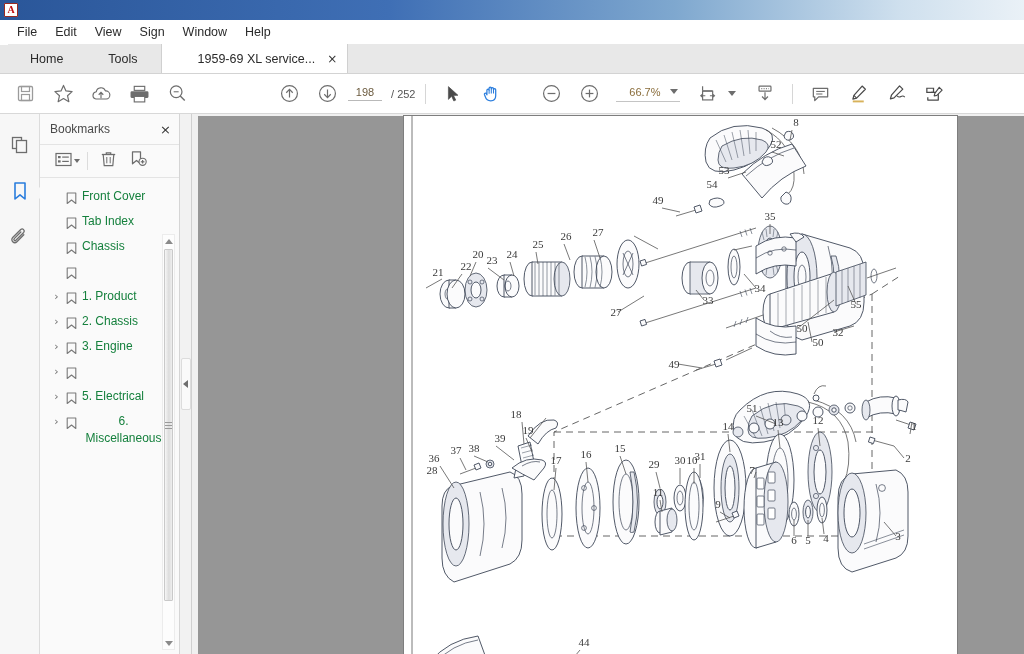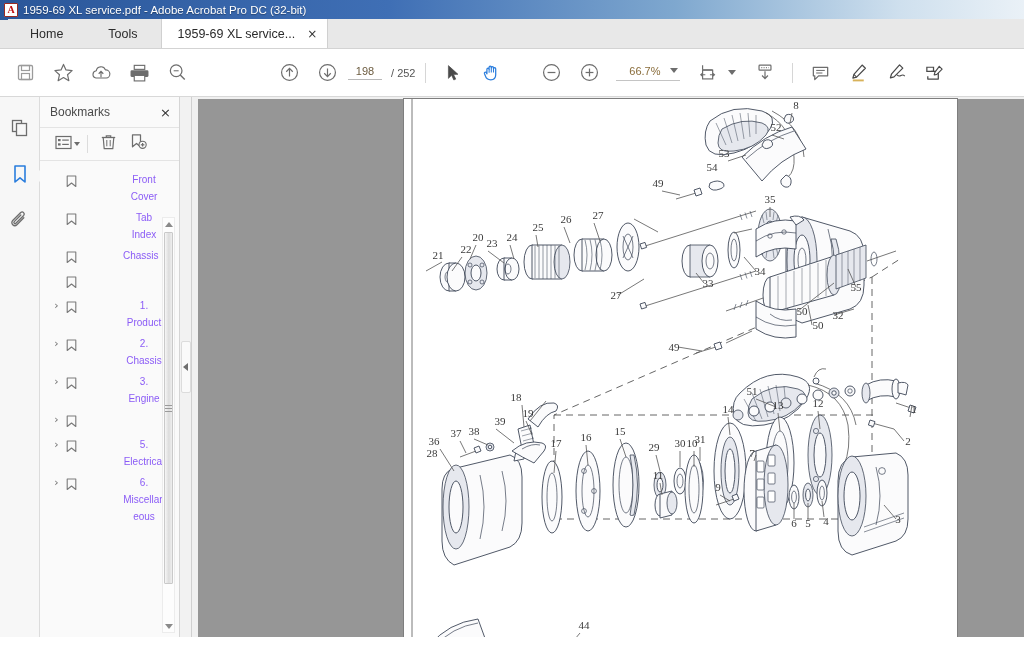--- a/index.html
+++ b/index.html
@@ -62,30 +62,30 @@
     background: #e8e8e8; white-space: nowrap; cursor: default;
     border-right: 1px solid #e8e8e8;
   }
   .tab.doc {
     background: #ffffff;
     padding: 0 10px 0 16px;
     border-left: 1px solid #d0d0d0;
     border-right: 1px solid #d0d0d0;
     position: relative;
   }
-  .tab.doc .tablabel { margin-right: 12px; }
+  .tab.doc .tablabel { margin-right: 12px; margin-left: 20px; }
   .tab .closex {
     font-size: 12px; color: #333; line-height: 1;
     font-family: "DejaVu Sans", sans-serif;
   }
   .tabstrip .tail { flex: 1 1 auto; height: 29px; background: #e8e8e8; }
 
   
   .toolbar {
-    height: 48px; background: #ffffff;
+    height: 40px; background: #ffffff;
     display: flex; align-items: center;
     border-bottom: 1px solid #d8d8d8;
     padding-left: 6px;
   }
   .tbtn {
     width: 38px; height: 34px;
     display: flex; align-items: center; justify-content: center;
     cursor: default;
   }
   .tbtn svg { display: block; }
@@ -171,22 +171,22 @@
     padding: 2px 14px 2px 10px; cursor: default;
     min-height: 20px;
   }
   .bmitem .twisty {
     width: 13px; flex: 0 0 13px;
     font-size: 11px; color: #6a6a6a; line-height: 17px;
     font-family: "DejaVu Sans", sans-serif;
   }
   .bmitem .bmicon { width: 17px; flex: 0 0 17px; padding-top: 3px; }
   .bmitem .bmlabel {
-    font-size: 10px; color: #8b5cf6; line-height: 17px;
-    word-break: break-word; padding-left: 2px; margin-left: 41px;
+    font-size: 12px; color: #15803d; line-height: 17px;
+    word-break: break-word; padding-left: 2px;
   }
 
   
   .vscroll {
     position: absolute; right: 4px; top: 56px; bottom: 4px; width: 13px;
     background: #fdfdfd; border: 1px solid #ececec;
   }
   .vs-arrow {
     height: 12px; display: flex; align-items: center; justify-content: center;
     background: #fdfdfd;
@@ -244,23 +244,30 @@
   .shade { fill: #e6e8ee; stroke: #3d4657; stroke-width: 0.8; }
   .dash  { stroke: #555; stroke-width: 0.9; fill: none; stroke-dasharray: 7 5; }
 </style>
 </head>
 <body>
 
 <div id="app">
 
   <div class="titlebar">
     <div class="tb-icon">A</div>
-    <div class="tb-text">1959-69 XL service.pdf - Adobe Acrobat Pro DC (32-bit)</div>
   </div>
 
+  <div class="menubar">
+    <div class="mi">File</div>
+    <div class="mi">Edit</div>
+    <div class="mi">View</div>
+    <div class="mi">Sign</div>
+    <div class="mi">Window</div>
+    <div class="mi">Help</div>
+  </div>
 
   <div class="tabstrip">
     <div class="tgap"></div>
     <div class="tab">Home</div>
     <div class="tab">Tools</div>
     <div class="tab doc">
       <span class="tablabel">1959-69 XL service...</span>
       <span class="closex">×</span>
     </div>
     <div class="tail"></div>

